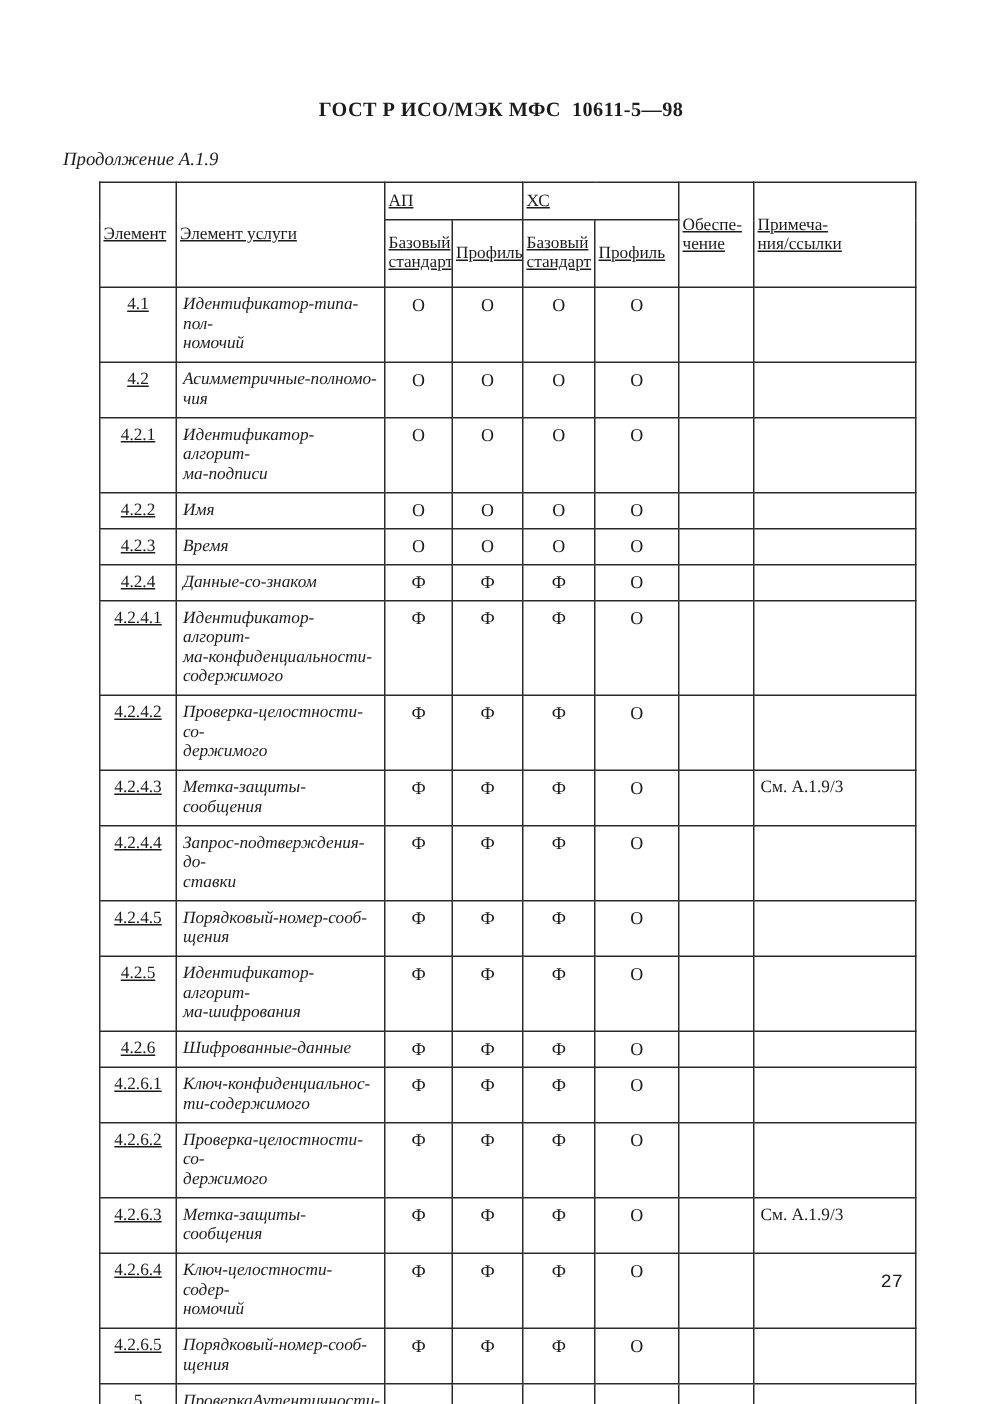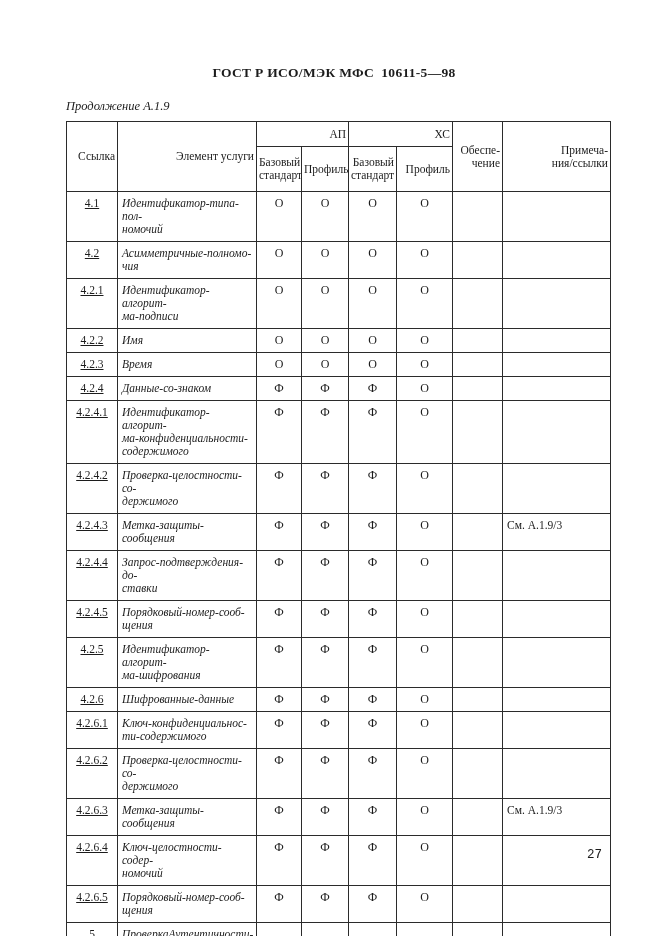--- a/index.html
+++ b/index.html
@@ -18,21 +18,21 @@
   .doc-header {
     margin: 65px 51px 0 66px;
     text-align: center;
     font-weight: bold;
     font-size: 13.5px;
     letter-spacing: 0.3px;
     white-space: pre;
     padding-right: 8px;
   }
   .table-caption {
-    margin: 18px 0 7px 66px;
+    margin: 18px 0 7px 42px;
     font-style: italic;
     font-size: 12.5px;
   }
   table.services {
     margin-left: 66px;
     width: 544px;
     border-collapse: collapse;
     table-layout: fixed;
     font-size: 11.5px;
     line-height: 13px;
@@ -40,23 +40,24 @@
   table.services th,
   table.services td {
     border: 1px solid #2b2b2b;
     padding: 5px 4px;
     vertical-align: top;
     white-space: pre-line;
     font-weight: normal;
     overflow: hidden;
   }
   table.services thead th {
-    text-align: right;
+    text-align: left;
     vertical-align: middle;
     padding: 3px 2px;
+    text-decoration: underline;
   }
   th.group-cell { height: 18px; }
   tr.subhead-row th { height: 38px; }
   td.ref-cell {
     text-align: center;
     padding-left: 6px;
     text-decoration: underline;
   }
   td.service-cell {
     text-align: left;
@@ -94,21 +95,21 @@
     <col style="width:139px">
     <col style="width:45px">
     <col style="width:47px">
     <col style="width:48px">
     <col style="width:56px">
     <col style="width:50px">
     <col style="width:108px">
   </colgroup>
   <thead>
     <tr>
-      <th rowspan="2">Ссылка</th>
+      <th rowspan="2">Элемент</th>
       <th rowspan="2">Элемент услуги</th>
       <th colspan="2" class="group-cell">АП</th>
       <th colspan="2" class="group-cell">ХС</th>
       <th rowspan="2">Обеспе-
 чение</th>
       <th rowspan="2">Примеча-
 ния/ссылки</th>
     </tr>
     <tr class="subhead-row">
       <th>Базовый

